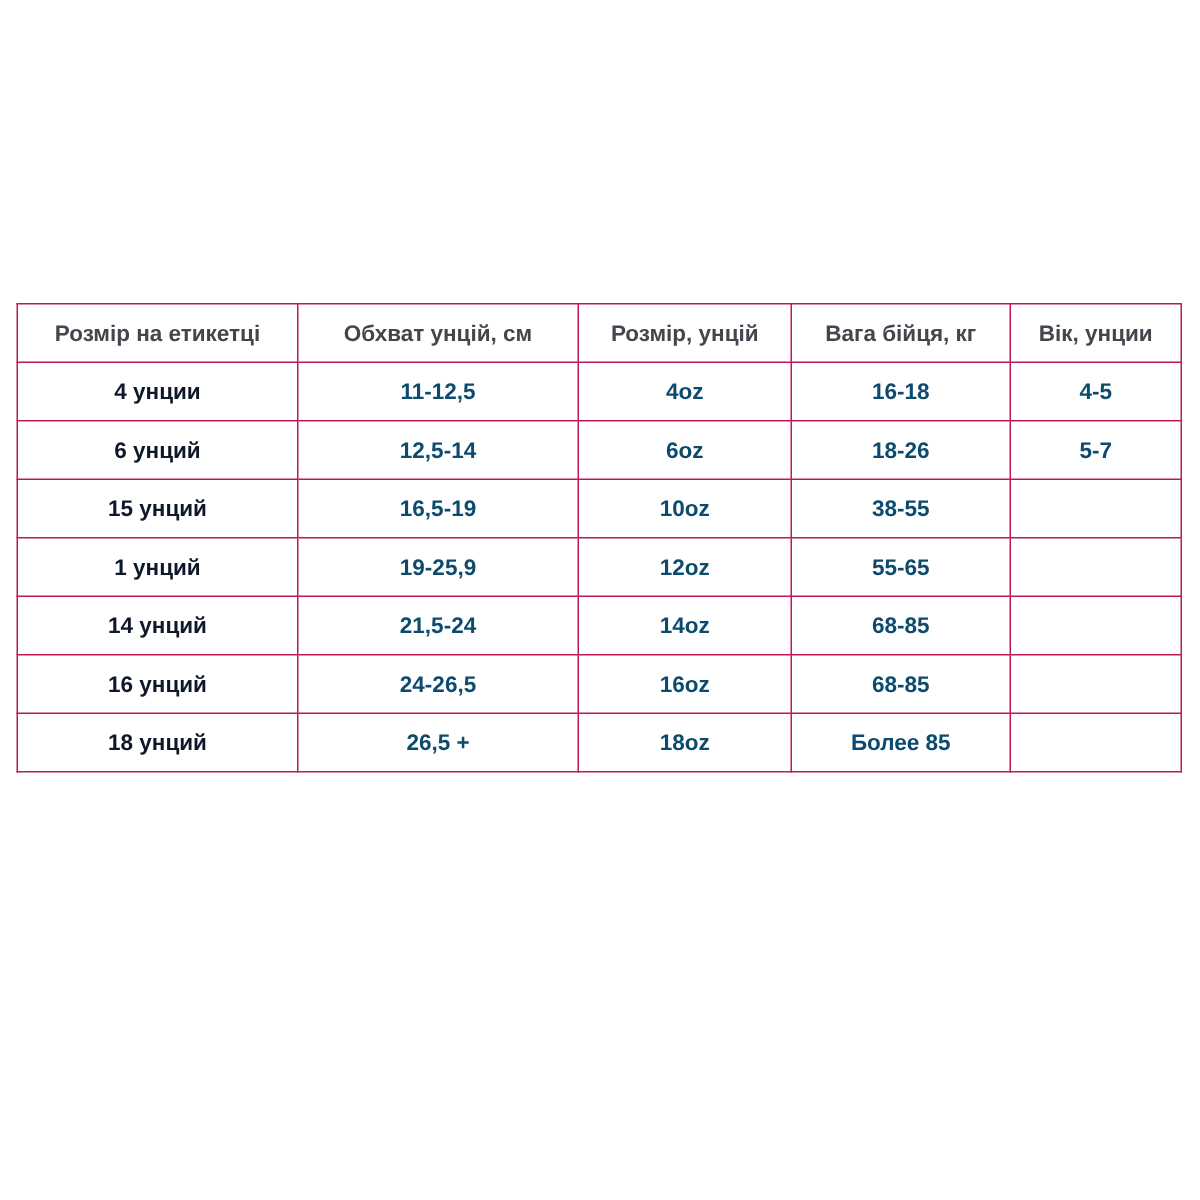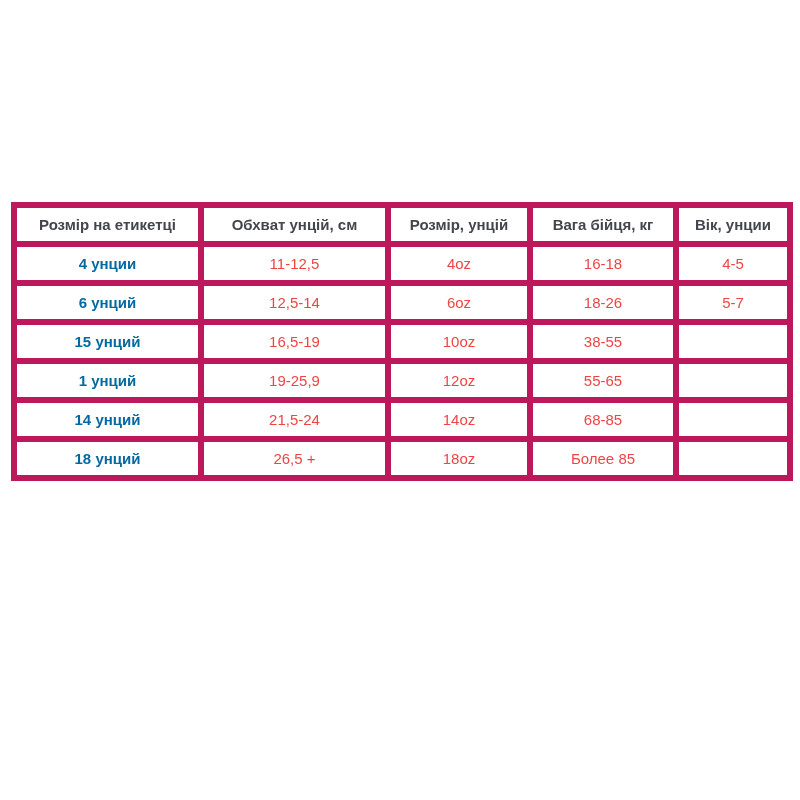--- a/index.html
+++ b/index.html
@@ -18,39 +18,39 @@
   table.size-table {
     position: absolute;
     left: 11px;
     top: 202px;
     width: 776px;
     border-collapse: collapse;
     table-layout: fixed;
   }
   table.size-table th,
   table.size-table td {
-    border: 6px solid #be185d;
+    border: 1px solid #be185d;
     height: 39px;
     text-align: center;
     vertical-align: middle;
     font-size: 15px;
     overflow: hidden;
     white-space: nowrap;
   }
   table.size-table th {
     font-weight: bold;
     color: #43464d;
   }
   table.size-table td {
-    font-weight: normal;
-    color: #ef4444;
+    font-weight: bold;
+    color: #0c4a6e;
   }
   table.size-table td:first-child {
     font-weight: bold;
-    color: #0369a1;
+    color: #0f172a;
   }
   col.c0 { width: 187px; }
   col.c1 { width: 187px; }
   col.c2 { width: 142px; }
   col.c3 { width: 146px; }
   col.c4 { width: 114px; }
 </style>
 </head>
 <body>
 
@@ -102,20 +102,27 @@
         <td></td>
       </tr>
       <tr>
         <td>14 унций</td>
         <td>21,5-24</td>
         <td>14oz</td>
         <td>68-85</td>
         <td></td>
       </tr>
       <tr>
+        <td>16 унций</td>
+        <td>24-26,5</td>
+        <td>16oz</td>
+        <td>68-85</td>
+        <td></td>
+      </tr>
+      <tr>
         <td>18 унций</td>
         <td>26,5 +</td>
         <td>18oz</td>
         <td>Более 85</td>
         <td></td>
       </tr>
     </tbody>
   </table>
 </div>
 

